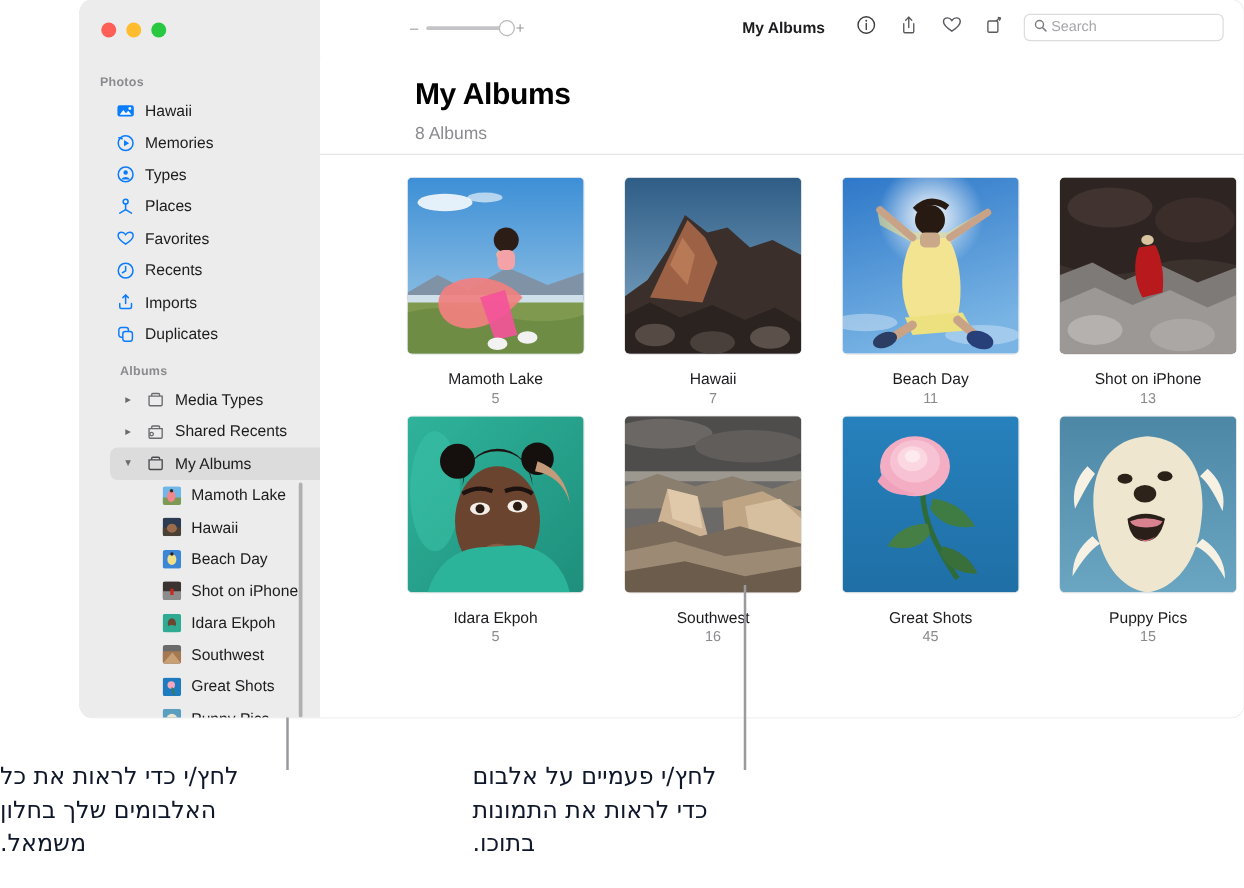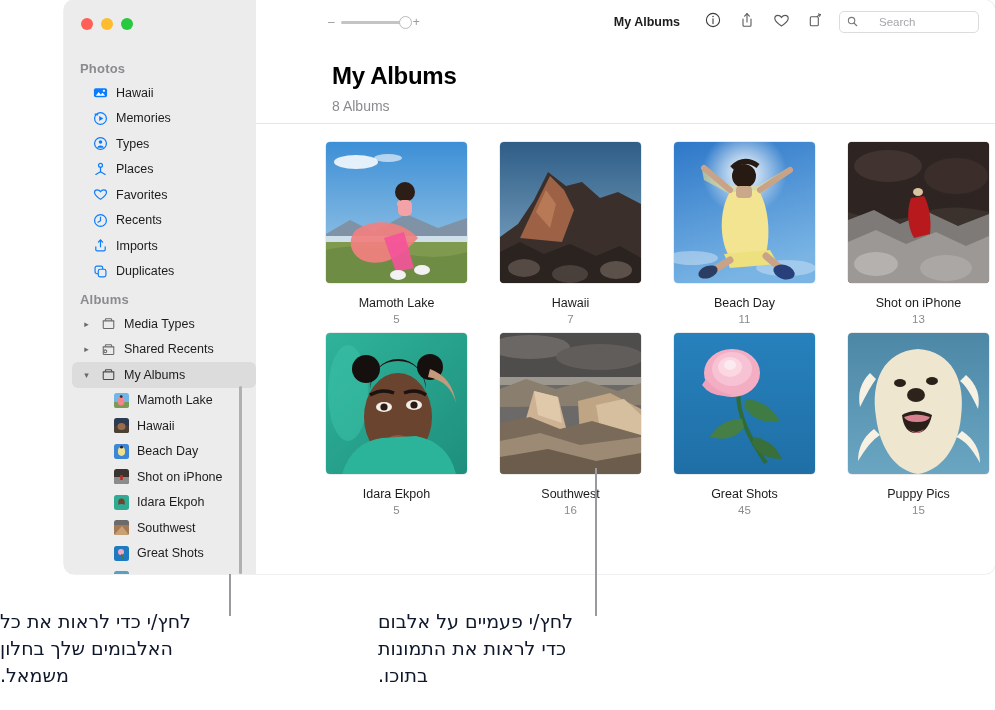--- a/index.html
+++ b/index.html
@@ -24,26 +24,26 @@
     background:#ececec;
     border-right:0.5px solid #dcdcdc;
   }
   #traffic{position:absolute;left:17px;top:18px;display:flex;gap:8px;}
   .tl{width:12px;height:12px;border-radius:50%;}
   .tl.red{background:#ff5f57;}
   .tl.yellow{background:#febc2e;}
   .tl.green{background:#28c840;}
 
   .sb-section{
-    font-size:13px;font-weight:700;color:#8b8b8f;
+    font-size:10px;font-weight:700;color:#8b8b8f;
     letter-spacing:.2px;
     padding:0 0 0 16px;margin:0 0 4px 0;
   }
   #photos-section{position:absolute;top:61px;left:0;width:192px;}
-  #albums-section{position:absolute;top:292px;left:0;width:200px;}
+  #albums-section{position:absolute;top:292px;left:16px;width:200px;}
 
   .sb-row{
     display:flex;align-items:center;height:25.5px;
     padding-left:20px;gap:8px;
     font-size:12.5px;color:#1c1c1e;
     position:relative;
     border-radius:6px;
     margin:0 8px 0 8px;
   }
   .sb-row.selected{background:#dcdcdc;}
@@ -69,22 +69,22 @@
   #zoomctl{position:absolute;left:72px;top:16px;display:flex;align-items:center;gap:6px;}
   #zoomctl .sign{font-size:12px;color:#9a9a9e;line-height:1;}
   #slider-track{width:66px;height:3px;background:#c4c4c6;border-radius:2px;position:relative;}
   #slider-knob{position:absolute;right:-5px;top:-4.5px;width:11px;height:11px;border-radius:50%;
     background:#fff;border:1.2px solid #b9b9bc;}
 
   #tb-right{position:absolute;right:16px;top:8px;display:flex;align-items:center;gap:0px;height:28px;}
   #tb-title{font-size:12.5px;font-weight:700;color:#1c1c1e;margin-right:16px;white-space:nowrap;}
   .tb-btn{width:34px;height:28px;display:flex;align-items:center;justify-content:center;}
   #searchbox{
-    width:140px;height:22px;border:1px solid #dcdcdc;border-radius:5px;
-    display:flex;align-items:center;gap:21px;padding:0 7px;margin-left:7px;
+    width:160px;height:22px;border:1px solid #dcdcdc;border-radius:5px;
+    display:flex;align-items:center;gap:3px;padding:0 7px;margin-left:7px;
     box-sizing:border-box;background:#fff;
   }
   #searchbox .ph{font-size:11.5px;color:#a6a6aa;}
 
   
   #content{position:absolute;left:192px;top:46px;width:739px;height:528px;background:#fff;}
   #page-title{position:absolute;left:76px;top:16px;font-size:24px;font-weight:700;color:#000;letter-spacing:-.3px;}
   #page-sub{position:absolute;left:76px;top:52px;font-size:14px;color:#8b8b8f;}
   #hr{position:absolute;left:0;top:77px;width:739px;height:1px;background:#e6e6e6;}
 

